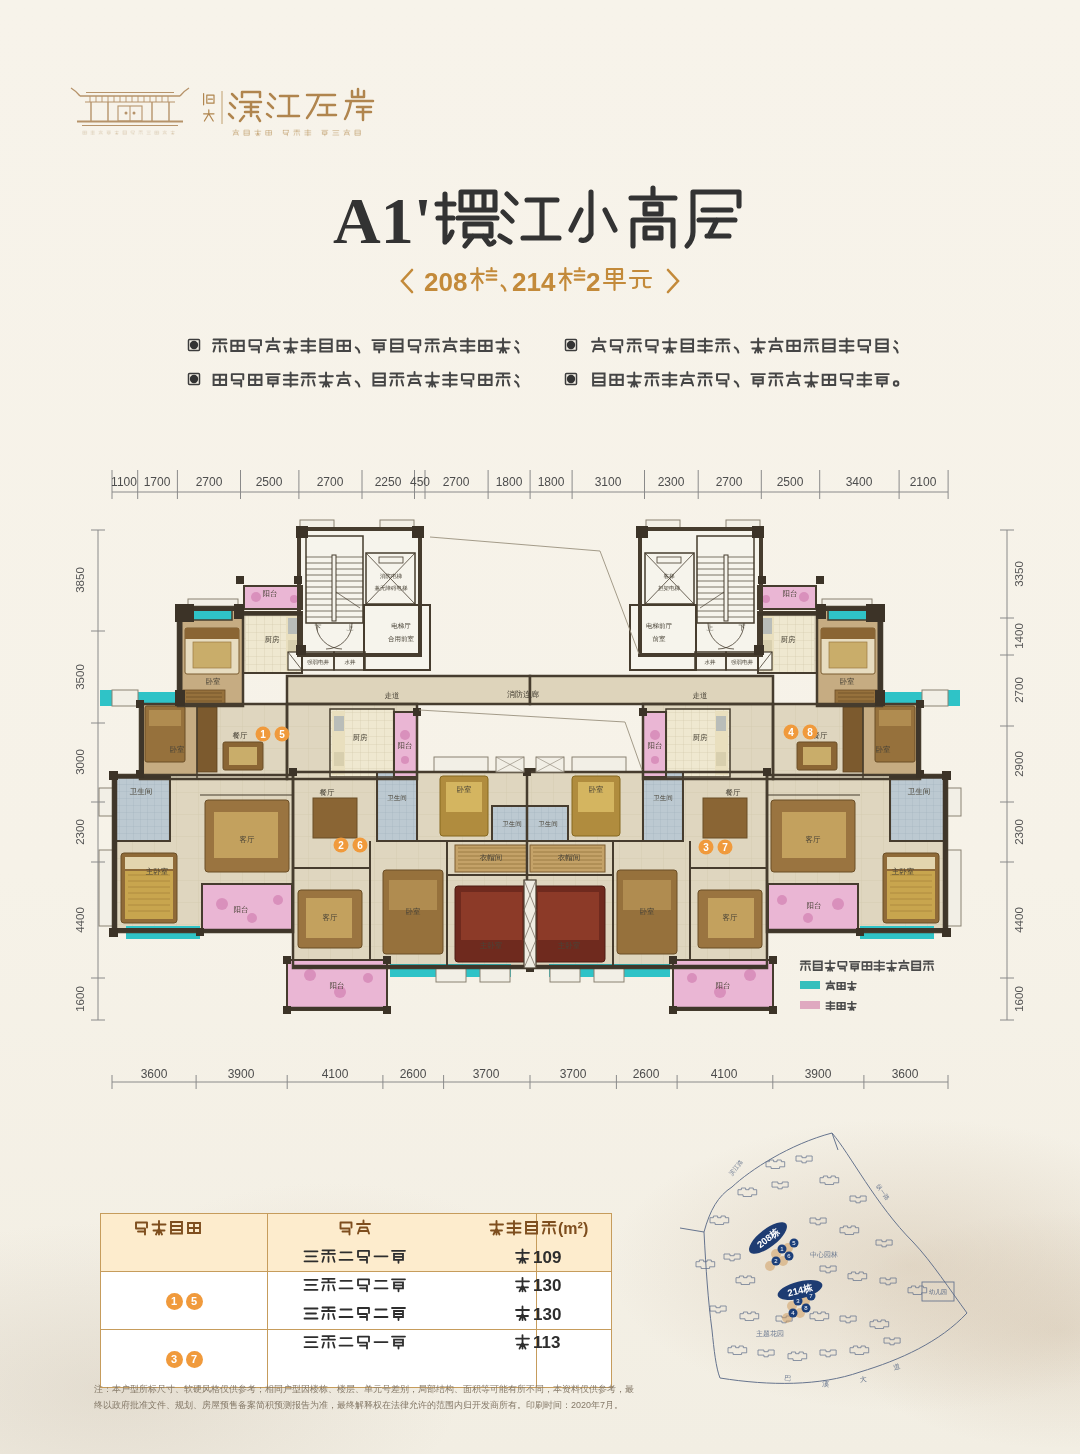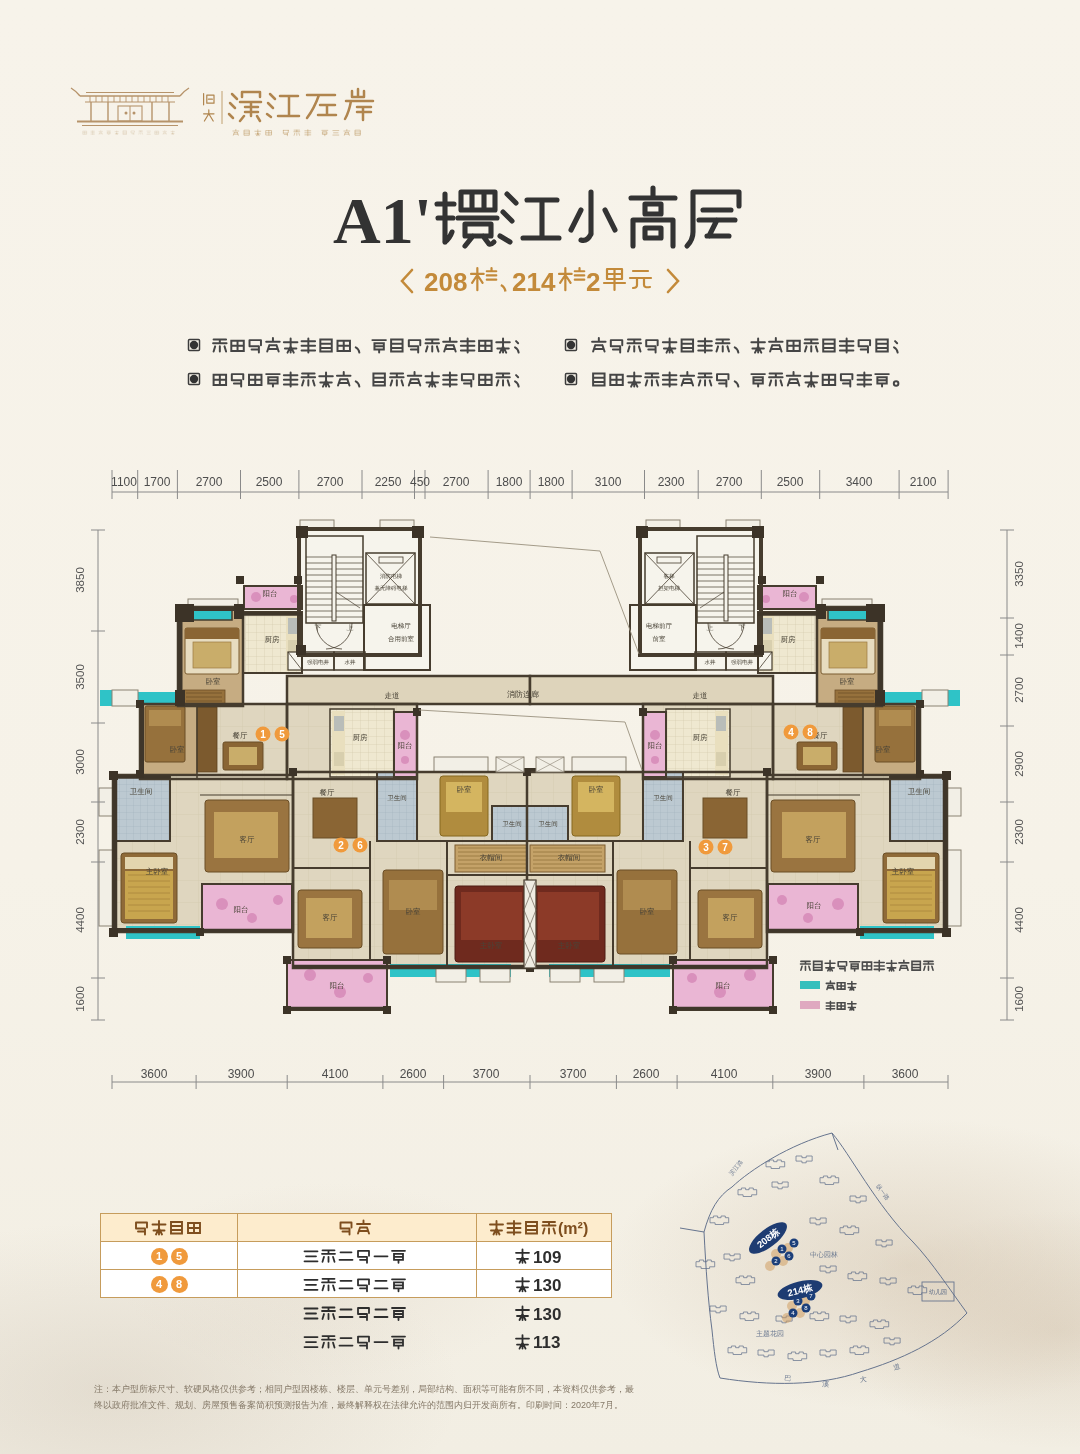--- a/index.html
+++ b/index.html
@@ -923,41 +923,41 @@
         <g transform="translate(846.4,1000.5) scale(0.64)">
           <use href="#p2"></use>
         </g>
       </g>
  <rect x="800" y="1001" width="20" height="8" fill="#dfa9c0"></rect>
 </g>
 </svg>
 
 <style>
 .ftab{border-collapse:collapse;width:512px;font-family:"Liberation Sans",sans-serif;}
-.ftab td{border:1.6px solid #c69c5c;text-align:center;height:27px;padding:0;}
+.ftab td{border:1.6px solid #c69c5c;text-align:center;height:27px;padding:15px;}
 .ftab .hd{background:#fdeccd;font-size:17px;font-weight:bold;color:#7e4e1e;}
 .ftab .bd{background:#ffffff;font-size:17px;color:#2e2e2e;font-weight:bold;}
 .numc{display:inline-block;width:17px;height:17px;line-height:17px;border-radius:50%;
  background:#f09a3c;color:#fff;font-size:11px;font-weight:bold;text-align:center;vertical-align:middle;}
 </style>
 <div class="abs" style="left:100px;top:1213px;width:512px;">
 <table class="ftab">
 <tbody>
         <tr>
           <td class="hd" style="width:136px;">&nbsp;</td>
           <td class="hd" style="width:238px;">&nbsp;</td>
           <td class="hd">&nbsp;</td>
         </tr>
 <tr>
           <td class="bd"><span class="numc">1</span><span class="numc" style="margin-left:3px;">5</span></td>
           <td class="bd">&nbsp;</td>
           <td class="bd">&nbsp;</td>
         </tr>
 <tr>
-          <td class="bd"><span class="numc">4</span><span class="numc" style="margin-left:3px;">8</span></td>
+          <td class="bd"><span class="numc">3</span><span class="numc" style="margin-left:3px;">7</span></td>
           <td class="bd">&nbsp;</td>
           <td class="bd">&nbsp;</td>
         </tr>
 </tbody>
     </table>
 </div>
 <svg class="abs" style="left:100px;top:1213px" width="512" height="150" viewBox="0 0 512 150">
 <g stroke="#7e4e1e" stroke-width="1.9" stroke-linecap="round">
 <g transform="translate(33.0,6.5) scale(1.0)">
         <use href="#p6"></use>

